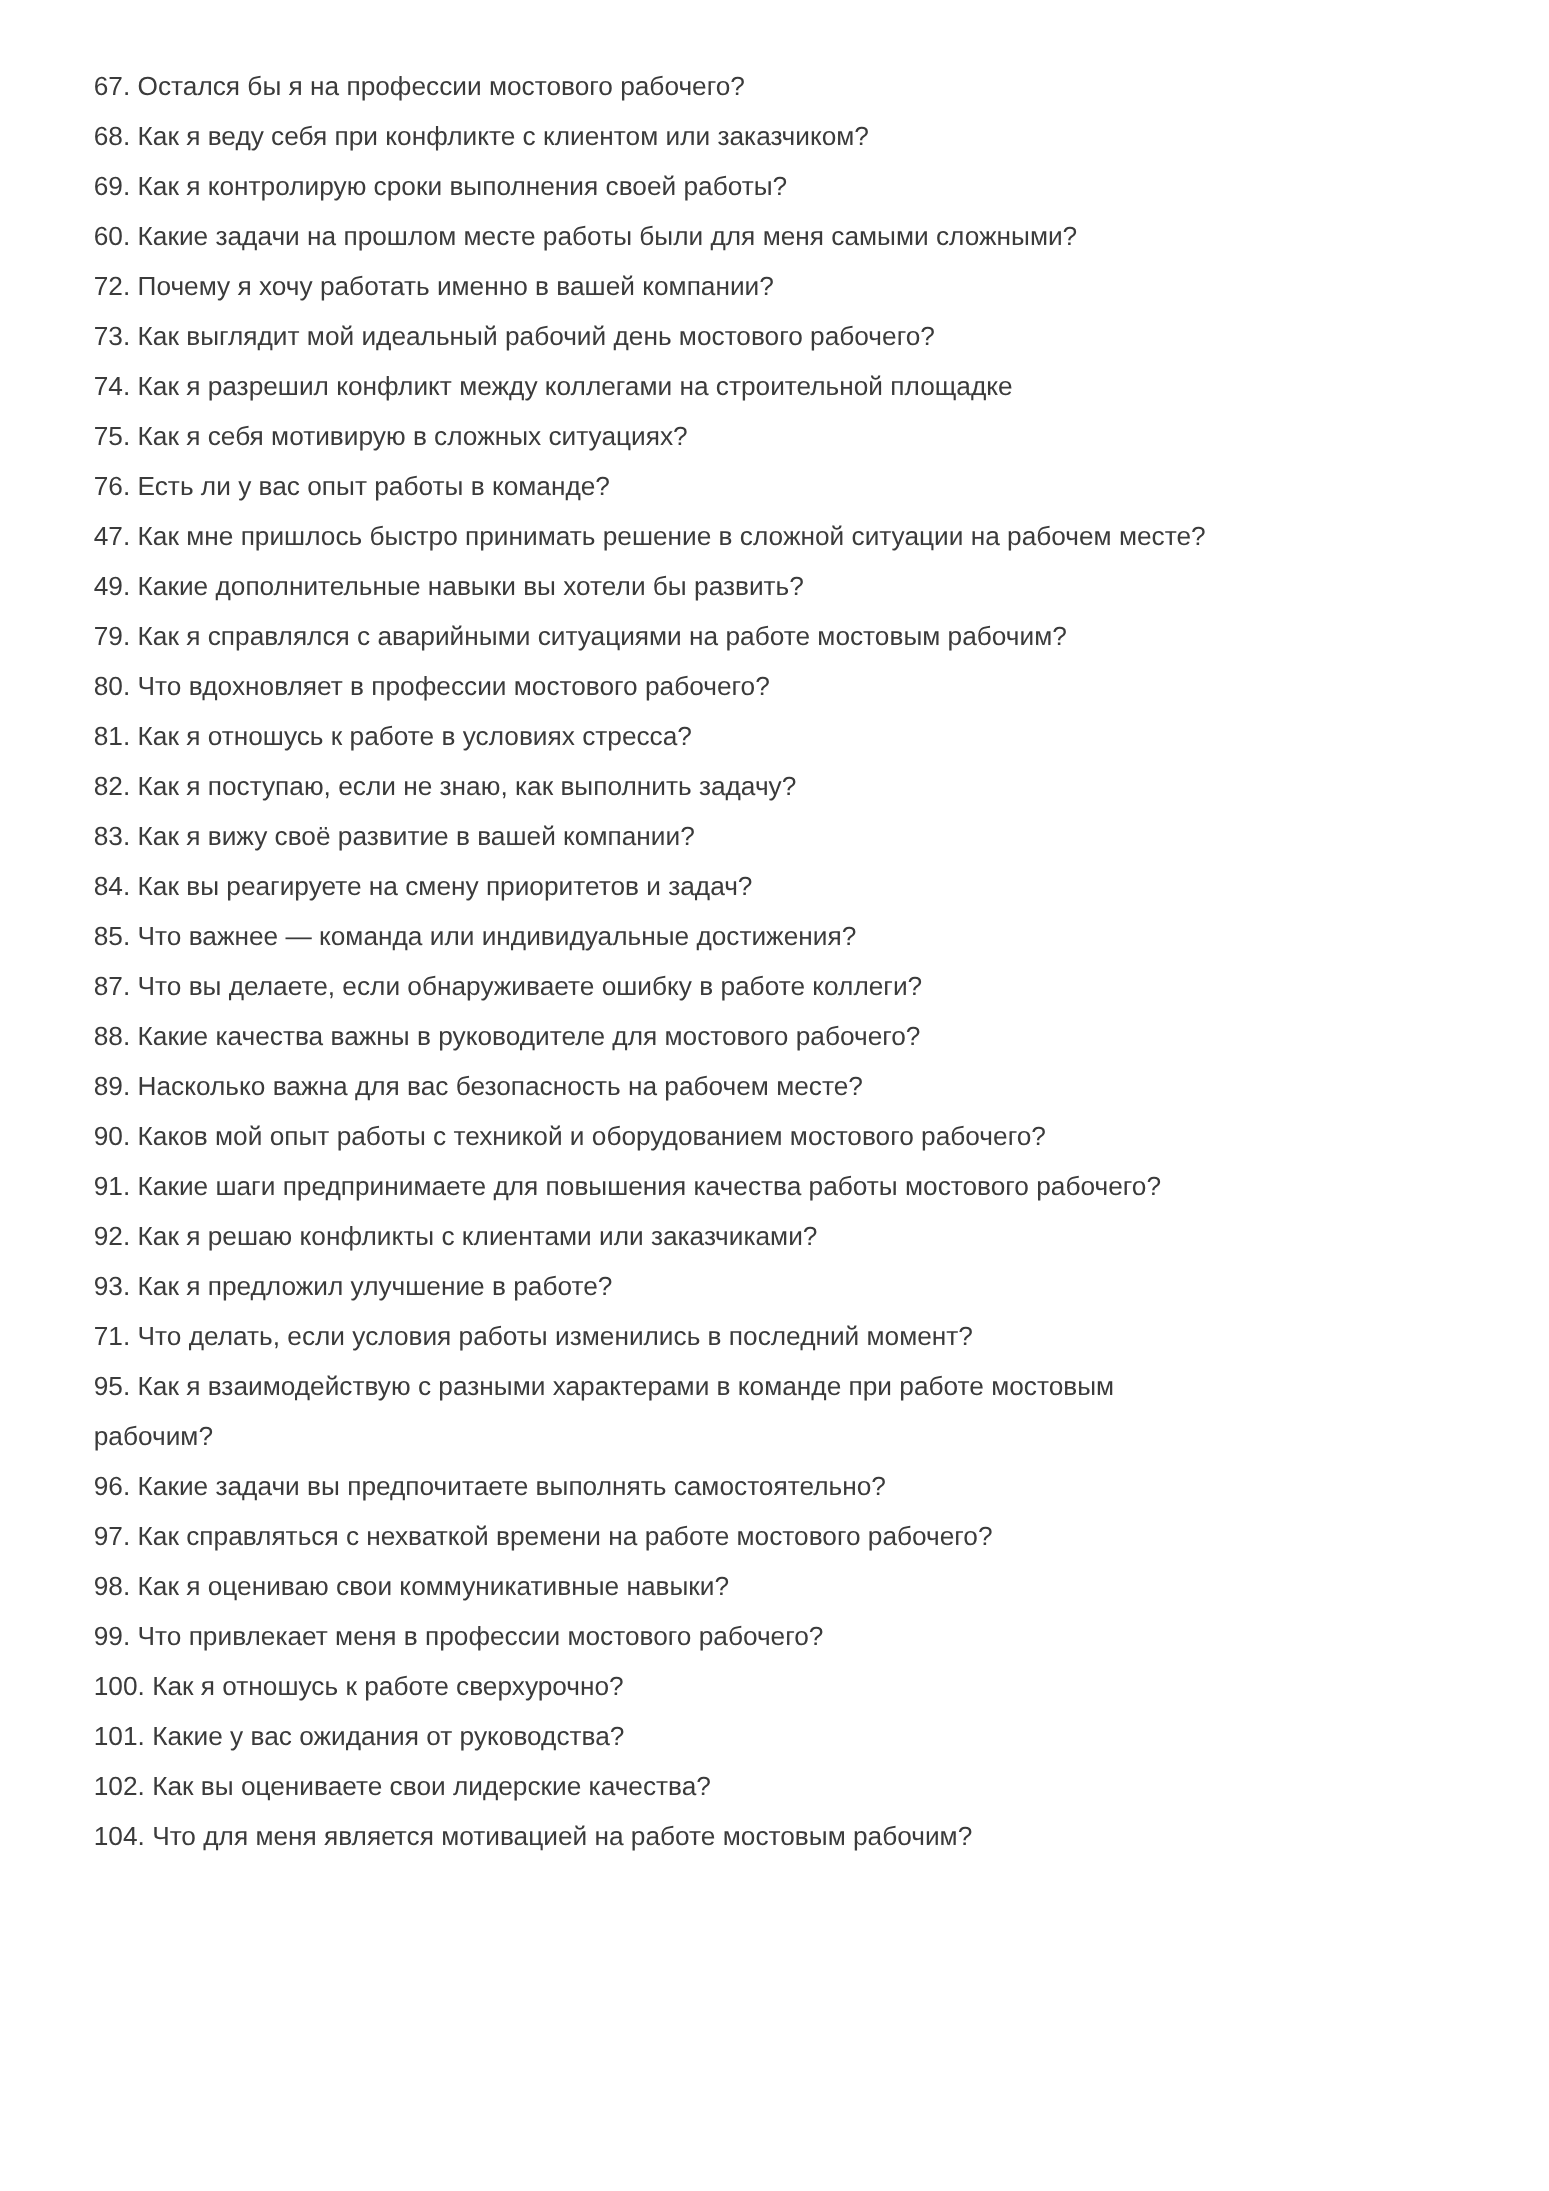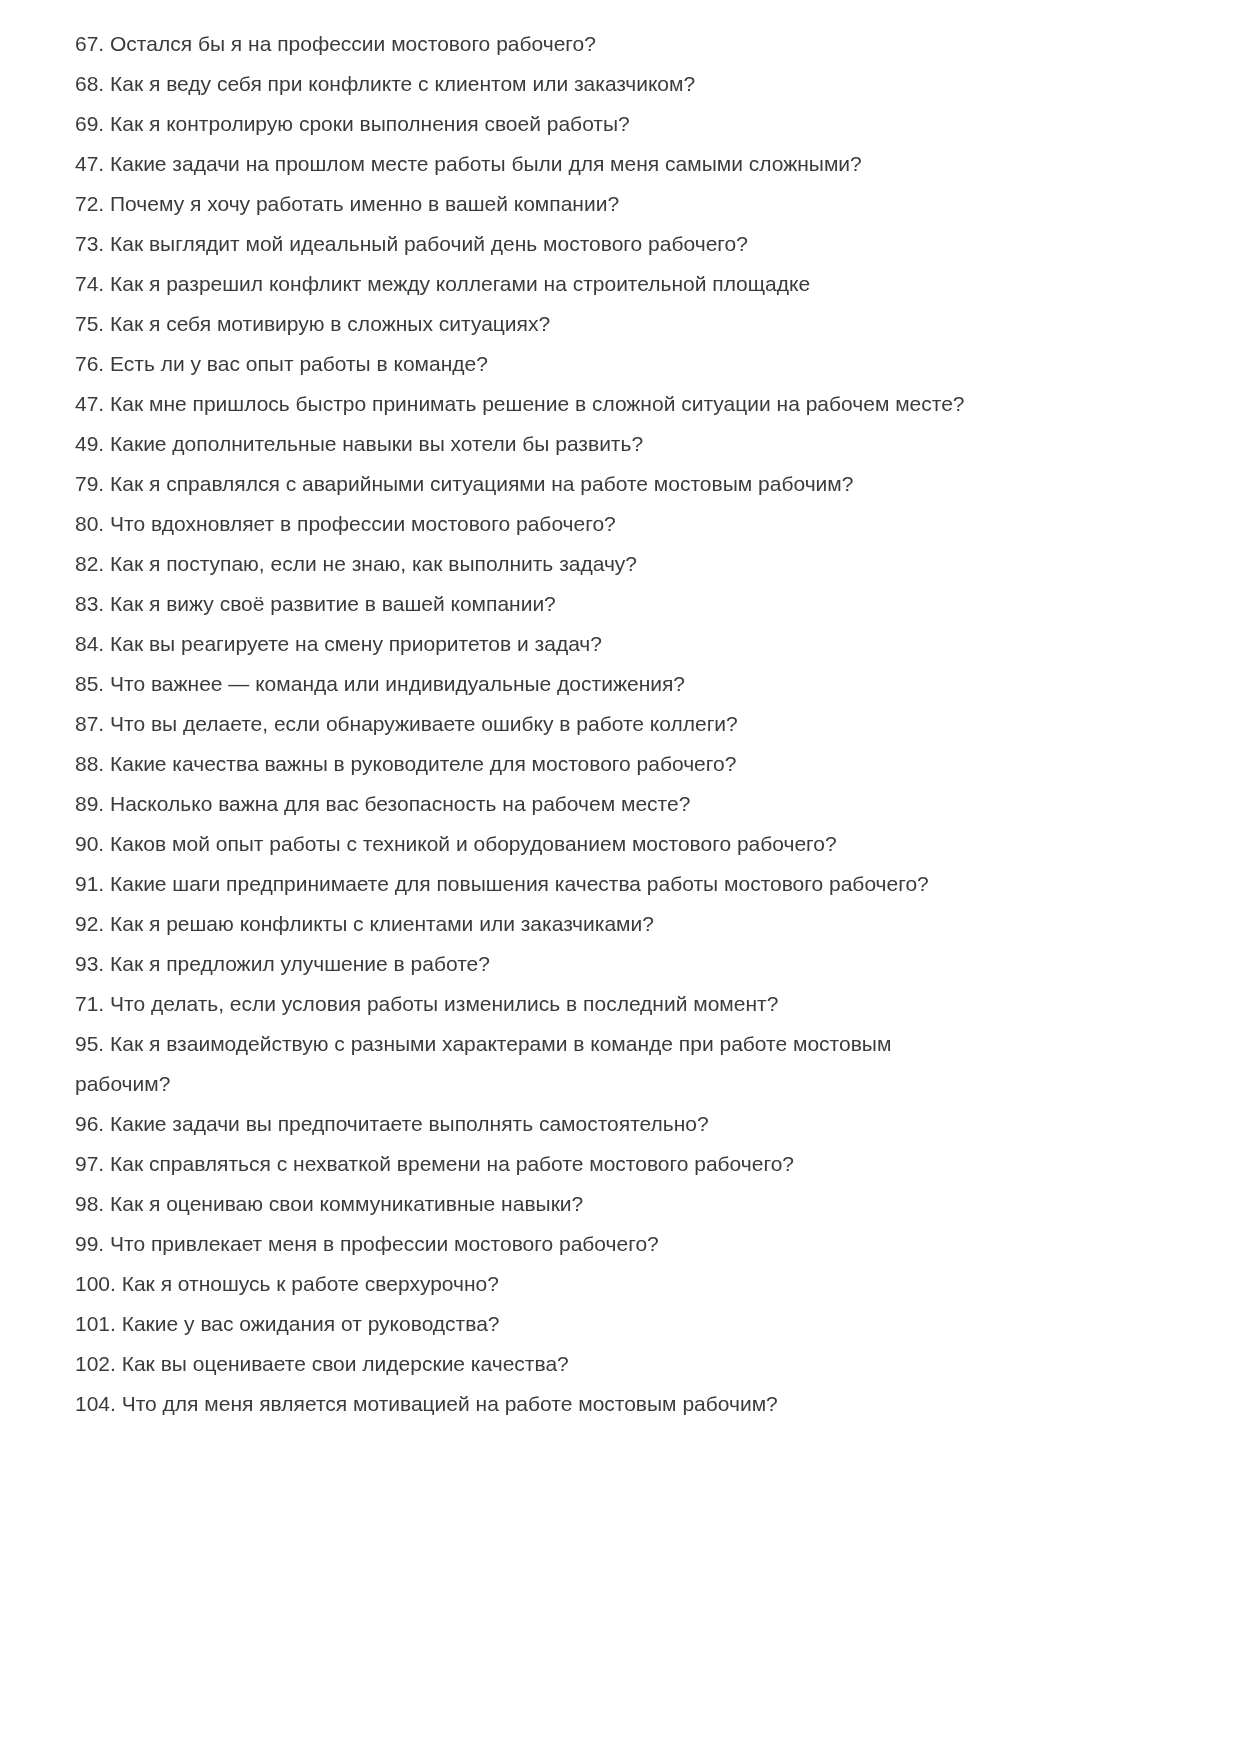--- a/index.html
+++ b/index.html
@@ -10,51 +10,52 @@
   html, body {
     width: 1239px;
     height: 1753px;
     background: var(--bg);
     overflow: hidden;
   }
   .page {
     width: 1041px;
     height: 1753px;
     background: var(--bg);
-    padding: 24px 0 0 75px;
+    padding: 50px 0 0 75px;
   }
   .question-list {
     max-width: 890px;
     font-family: "Liberation Sans", "DejaVu Sans", sans-serif;
     font-size: 21px;
     line-height: 40px;
     color: var(--text);
   }
   .question {
     
   }
 </style>
 </head>
 <body>
 
 <div class="page">
   <div class="question-list">
       <div class="question">67. Остался бы я на профессии мостового рабочего?</div>
       <div class="question">68. Как я веду себя при конфликте с клиентом или заказчиком?</div>
       <div class="question">69. Как я контролирую сроки выполнения своей работы?</div>
-      <div class="question">47. Какие задачи на прошлом месте работы были для меня самыми сложными?</div>
+      <div class="question">60. Какие задачи на прошлом месте работы были для меня самыми сложными?</div>
       <div class="question">72. Почему я хочу работать именно в вашей компании?</div>
       <div class="question">73. Как выглядит мой идеальный рабочий день мостового рабочего?</div>
       <div class="question">74. Как я разрешил конфликт между коллегами на строительной площадке</div>
       <div class="question">75. Как я себя мотивирую в сложных ситуациях?</div>
       <div class="question">76. Есть ли у вас опыт работы в команде?</div>
       <div class="question">47. Как мне пришлось быстро принимать решение в сложной ситуации на рабочем месте?</div>
       <div class="question">49. Какие дополнительные навыки вы хотели бы развить?</div>
       <div class="question">79. Как я справлялся с аварийными ситуациями на работе мостовым рабочим?</div>
       <div class="question">80. Что вдохновляет в профессии мостового рабочего?</div>
+      <div class="question">81. Как я отношусь к работе в условиях стресса?</div>
       <div class="question">82. Как я поступаю, если не знаю, как выполнить задачу?</div>
       <div class="question">83. Как я вижу своё развитие в вашей компании?</div>
       <div class="question">84. Как вы реагируете на смену приоритетов и задач?</div>
       <div class="question">85. Что важнее — команда или индивидуальные достижения?</div>
       <div class="question">87. Что вы делаете, если обнаруживаете ошибку в работе коллеги?</div>
       <div class="question">88. Какие качества важны в руководителе для мостового рабочего?</div>
       <div class="question">89. Насколько важна для вас безопасность на рабочем месте?</div>
       <div class="question">90. Каков мой опыт работы с техникой и оборудованием мостового рабочего?</div>
       <div class="question">91. Какие шаги предпринимаете для повышения качества работы мостового рабочего?</div>
       <div class="question">92. Как я решаю конфликты с клиентами или заказчиками?</div>

